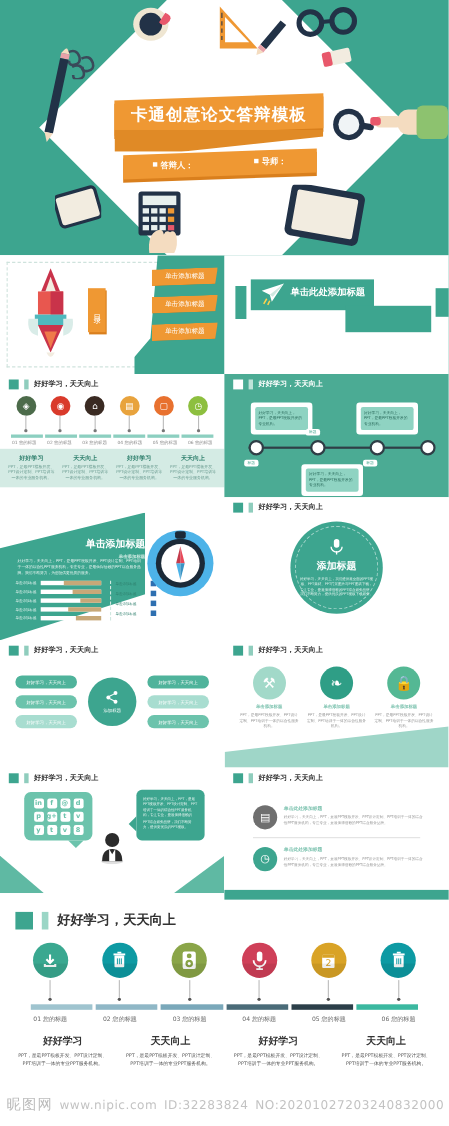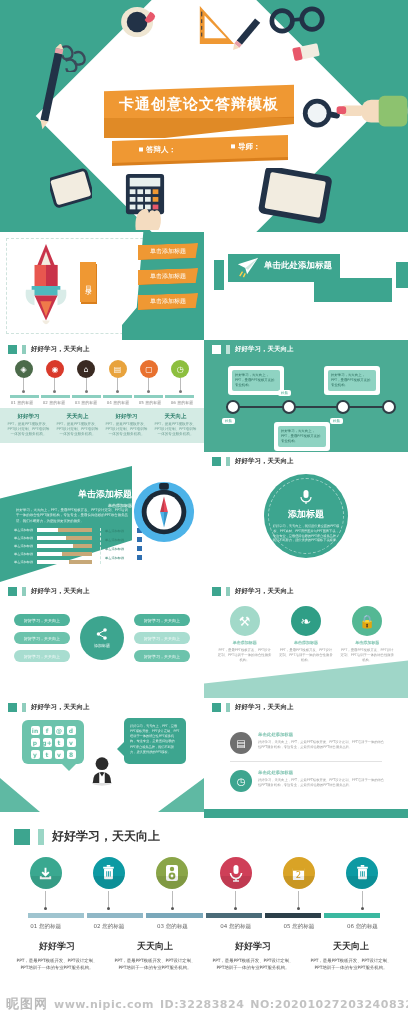--- a/index.html
+++ b/index.html
@@ -235,21 +235,21 @@
   .s12-labels { display:flex; padding:5px 14px 0 14px; }
   .s12-labels span { flex:1; text-align:center; font-size:5.5px; color:#666; }
   .s12-texts { display:flex; padding:10px 8px 0 8px; }
   .s12-tcol { flex:1; text-align:center; padding:0 5px; }
   .s12-tcol h5 { font-size:9px; font-weight:bold; color:#333; margin-bottom:4px; }
   .s12-tcol p { font-size:4.4px; color:#555; line-height:1.7; }
 
   .watermark {
     position:absolute; left:0; bottom:0; width:408px; height:28px;
     display:flex; align-items:center; gap:6px; padding-left:6px;
-    color:rgba(120,120,120,.45); font-size:11px; font-weight:bold;
+    color:rgba(120,120,120,.45); font-size:11px; font-weight:normal;
     pointer-events:none; letter-spacing:.5px; white-space:nowrap;
   }
   .watermark .wlogo { font-size:13px; letter-spacing:1px; color:rgba(120,120,120,.5); }
   .row2 { display:flex; width:408px; }
 </style>
 </head>
 <body>
 
 <div class="page">
 

